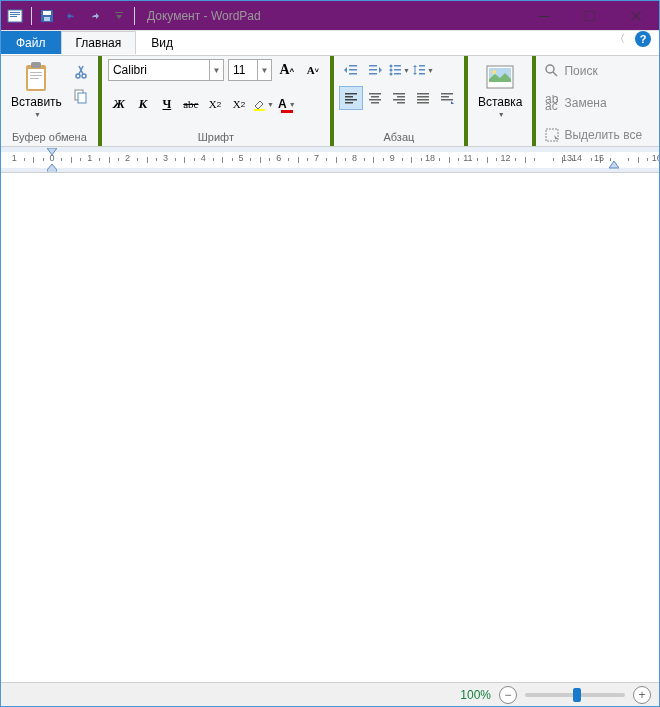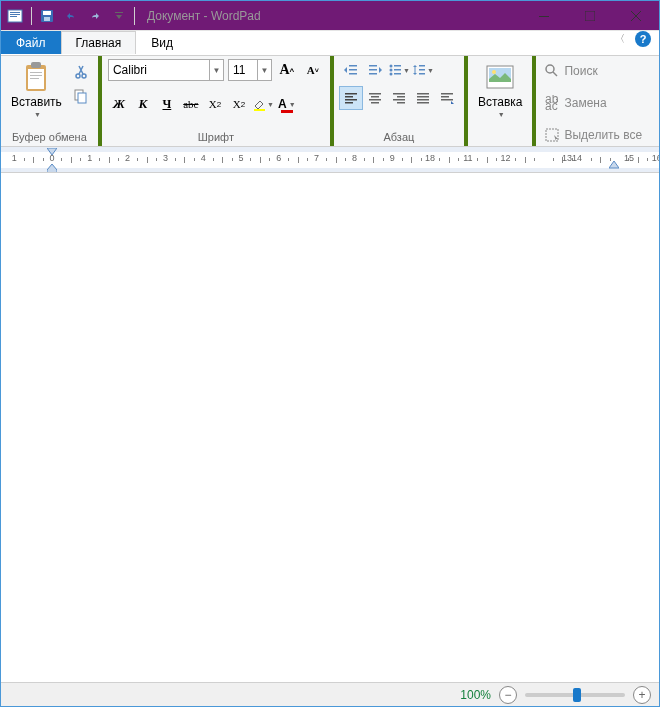--- a/index.html
+++ b/index.html
@@ -436,21 +436,21 @@
       <div class="ruler-num" style="left: 566px;">13</div>
       <div class="ruler-tick" style="left: 580.2px; height: 0px; top: 0px;"></div>
       <div class="ruler-tick" style="left: 589.65px; height: 3px; top: 6px;"></div>
       <div class="ruler-tick" style="left: 599.1px; height: 6px; top: 5px;"></div>
       <div class="ruler-tick" style="left: 608.55px; height: 3px; top: 6px;"></div>
       <div class="ruler-num" style="left: 576px;">14</div>
       <div class="ruler-tick" style="left: 618px; height: 0px; top: 0px;"></div>
       <div class="ruler-tick" style="left: 627.45px; height: 3px; top: 6px;"></div>
       <div class="ruler-tick" style="left: 636.9px; height: 6px; top: 5px;"></div>
       <div class="ruler-tick" style="left: 646.35px; height: 3px; top: 6px;"></div>
-      <div class="ruler-num" style="left: 628px;">15</div>
+      <div class="ruler-num" style="left: 598px;">15</div>
       <div class="ruler-tick" style="left: 655.8px; height: 0px; top: 0px;"></div>
       <div class="ruler-num" style="left: 655.8px;">16</div>
     </div>
   <svg class="ruler-marker" style="left:46px;top:1px" width="10" height="8">
       <path d="M0 0 L10 0 L5 7 Z" fill="#c8d8ec" stroke="#5a8bc4"></path>
     </svg>
   <svg class="ruler-marker" style="left:46px;top:17px" width="10" height="10">
       <path d="M5 0 L10 6 L10 9 L0 9 L0 6 Z" fill="#c8d8ec" stroke="#5a8bc4"></path>
     </svg>
   <svg class="ruler-marker" style="left:608px;top:14px" width="10" height="8">

